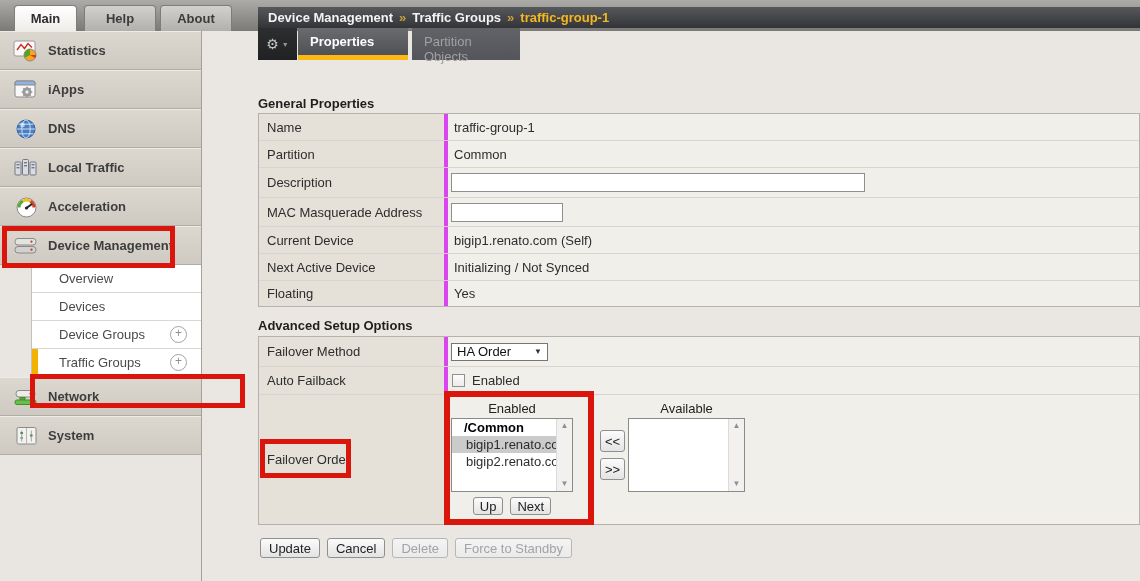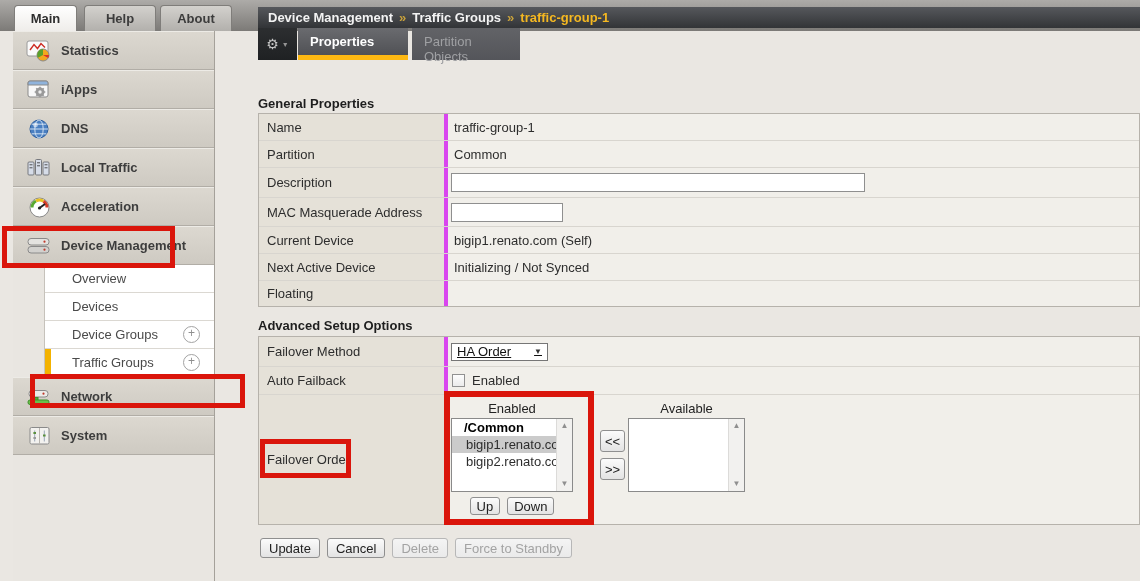--- a/index.html
+++ b/index.html
@@ -31,21 +31,21 @@
            display:flex;align-items:center;justify-content:center;gap:3px;cursor:pointer;}
   .gear{color:#c4c4c4;font-size:14px;line-height:1;font-family:"DejaVu Sans",sans-serif;}
   .caret{color:#959595;font-size:7px;line-height:1;}
   .ctab{height:32px;box-sizing:border-box;padding:6px 12px 0;font-size:13px;cursor:pointer;}
   .ctab.active{width:110px;margin-left:1px;background:linear-gradient(#6a6b6f,#505155);
                border-bottom:5px solid #fdb813;color:#ffffff;font-weight:bold;}
   .ctab.inactive{width:108px;margin-left:4px;background:linear-gradient(#626367,#54555a);
                  color:#9fa0a3;}
 
   
-  .sidebar{position:absolute;left:13px;top:31px;width:202px;bottom:0;background:#e9e6e1;
+  .sidebar{position:absolute;left:0;top:31px;width:202px;bottom:0;background:#e9e6e1;
            border-right:1px solid #a5a19a;box-sizing:border-box;}
   .side-item{height:39px;box-sizing:border-box;display:flex;align-items:center;padding-left:13px;
              background:linear-gradient(#dcd8d0,#cecac2);
              border-top:1px solid #edebe6;border-bottom:1px solid #b1ada6;cursor:pointer;}
   .side-item .icon{width:26px;display:flex;justify-content:center;}
   .side-item .lbl{margin-left:9px;font-size:13px;font-weight:bold;color:#3d3d3d;}
 
   .submenu{background:#ffffff;margin-left:31px;border-left:1px solid #c6c2bb;}
   .sub-item{position:relative;height:28px;box-sizing:border-box;display:flex;align-items:center;
             padding-left:27px;border-bottom:1px solid #dbd8d2;font-size:13px;color:#4a4a4a;cursor:pointer;}
@@ -64,21 +64,21 @@
   .prow:last-child{border-bottom:none;}
   .plabel{width:189px;box-sizing:border-box;background:#e5e1d8;border-right:4px solid #d946ef;
           padding-left:8px;display:flex;align-items:center;font-size:13px;color:#2d2d2d;}
   .pvalue{flex:1;display:flex;align-items:center;padding-left:6px;font-size:13px;color:#2d2d2d;
           position:relative;box-sizing:border-box;}
 
   .txt-input{border:1px solid #8f8f8f;height:19px;background:#fff;box-sizing:border-box;
              font-family:"Liberation Sans",sans-serif;font-size:13px;padding:0 3px;margin-left:-3px;}
   .fakeselect{width:97px;height:18px;border:1px solid #767676;background:#fff;display:flex;
               align-items:center;justify-content:space-between;padding:0 5px;box-sizing:border-box;
-              font-size:13px;color:#111;margin-left:-3px;cursor:pointer;text-decoration:underline;}
+              font-size:13px;color:#111;margin-left:-3px;cursor:pointer;}
   .fakeselect .sel-caret{font-size:8px;color:#333;}
   .cb{width:13px;height:13px;border:1px solid #919191;box-sizing:border-box;
       background:linear-gradient(#fdfdfd,#ebebeb);margin-left:-2px;cursor:pointer;}
   .cb-lbl{margin-left:7px;}
 
   
   .dl-title{position:absolute;top:6px;font-size:13px;color:#222;text-align:center;}
   .dl-title.enabled{left:3px;width:122px;}
   .dl-title.available{left:180px;width:117px;}
   .listbox{position:absolute;top:23px;height:74px;background:#fff;border:1px solid #8a8a8a;
@@ -299,20 +299,21 @@
     <div class="prow" style="height:27px;">
       <div class="plabel">Current Device</div>
       <div class="pvalue">bigip1.renato.com (Self)</div>
     </div>
     <div class="prow" style="height:27px;">
       <div class="plabel">Next Active Device</div>
       <div class="pvalue">Initializing / Not Synced</div>
     </div>
     <div class="prow" style="height:25px;">
       <div class="plabel">Floating</div>
+      <div class="pvalue">Yes</div>
     </div>
   </div>
 
   <div class="section-title" style="top:318px;">Advanced Setup Options</div>
 
   <div class="ptable" style="top:336px;">
     <div class="prow" style="height:30px;">
       <div class="plabel">Failover Method</div>
       <div class="pvalue">
         <div class="fakeselect">
@@ -336,21 +337,21 @@
           <div class="lb-group">/Common</div>
           <div class="lb-item selected">bigip1.renato.com</div>
           <div class="lb-item">bigip2.renato.com</div>
           <div class="lb-scroll">
             <span>▲</span>
             <span>▼</span>
           </div>
         </div>
         <div class="updown">
           <button class="btn">Up</button>
-          <button class="btn">Down</button>
+          <button class="btn">Next</button>
         </div>
         <button class="btn xfer left">&lt;&lt;</button>
         <button class="btn xfer right">&gt;&gt;</button>
         <div class="dl-title available">Available</div>
         <div class="listbox available">
           <div class="lb-scroll">
             <span>▲</span>
             <span>▼</span>
           </div>
         </div>

